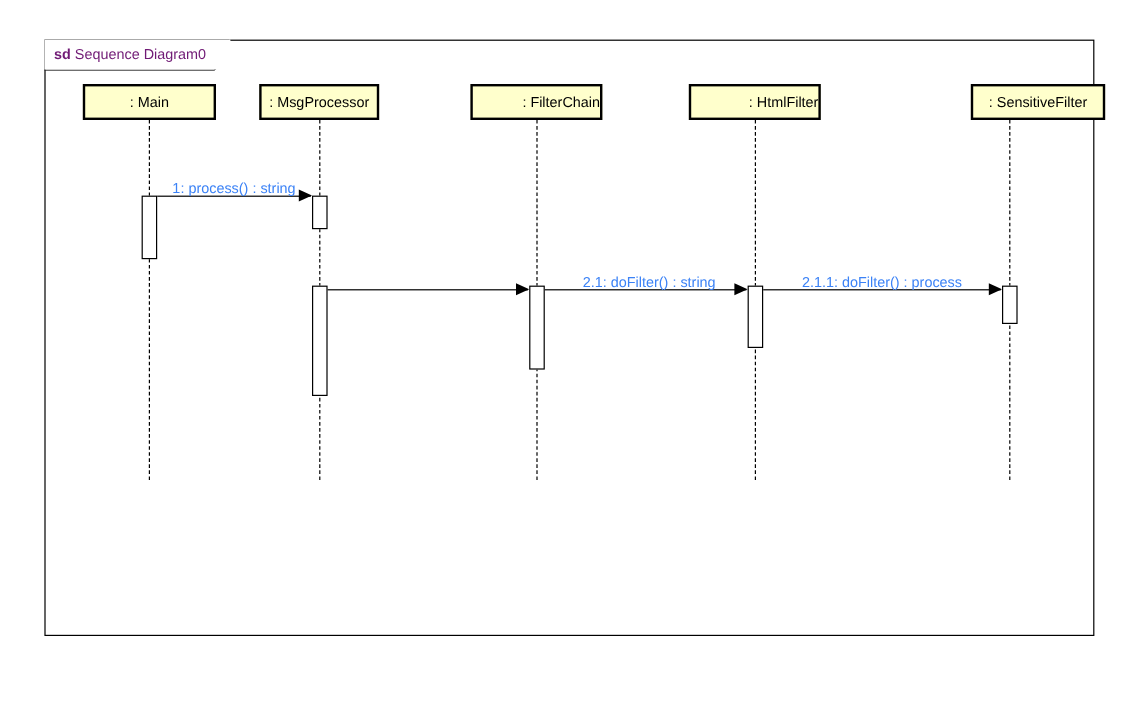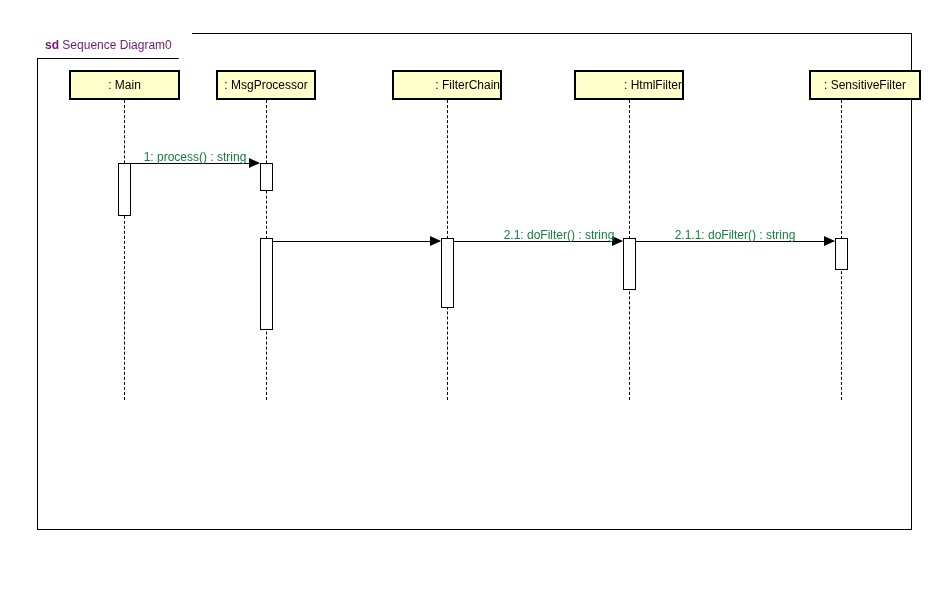--- a/index.html
+++ b/index.html
@@ -103,21 +103,21 @@
     position: absolute;
     width: 0;
     height: 0;
     border-top: 5px solid transparent;
     border-bottom: 5px solid transparent;
     border-left: 11px solid #000000;
   }
   .msg-label {
     position: absolute;
     font-size: 12px;
-    color: #15803d;
+    color: #3b82f6;
     white-space: nowrap;
     text-align: center;
   }
 </style>
 </head>
 <body>
 
 <div id="diagram-canvas">
 
   <div class="frame"></div>
@@ -161,19 +161,19 @@
 
   <div class="msg-line" style="left:131px; top:163px; width:128px;"></div>
   <div class="msg-arrow" style="left:249px; top:158px;"></div>
   <div class="msg-label" style="left:132px; top:150px; width:126px;">1: process() : string</div>
 
   <div class="msg-line" style="left:273px; top:241px; width:167px;"></div>
   <div class="msg-arrow" style="left:430px; top:236px;"></div>
 
   <div class="msg-line" style="left:454px; top:241px; width:168px;"></div>
   <div class="msg-arrow" style="left:612px; top:236px;"></div>
-  <div class="msg-label" style="left:476px; top:228px; width:166px;">2.1: doFilter() : string</div>
+  <div class="msg-label" style="left:458px; top:228px; width:166px;">2.1: doFilter() : string</div>
 
   <div class="msg-line" style="left:636px; top:241px; width:198px;"></div>
   <div class="msg-arrow" style="left:824px; top:236px;"></div>
-  <div class="msg-label" style="left:637px; top:228px; width:196px;">2.1.1: doFilter() : string</div>
+  <div class="msg-label" style="left:637px; top:228px; width:196px;">2.1.1: doFilter() : process</div>
 
 </div>
 
 </body></html>

